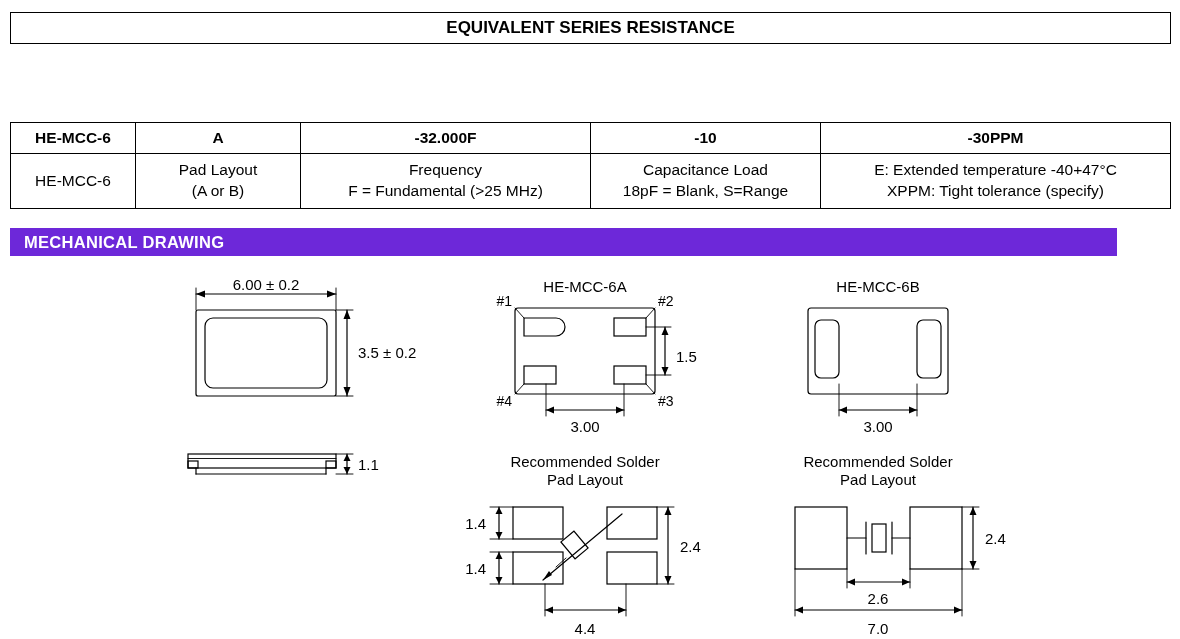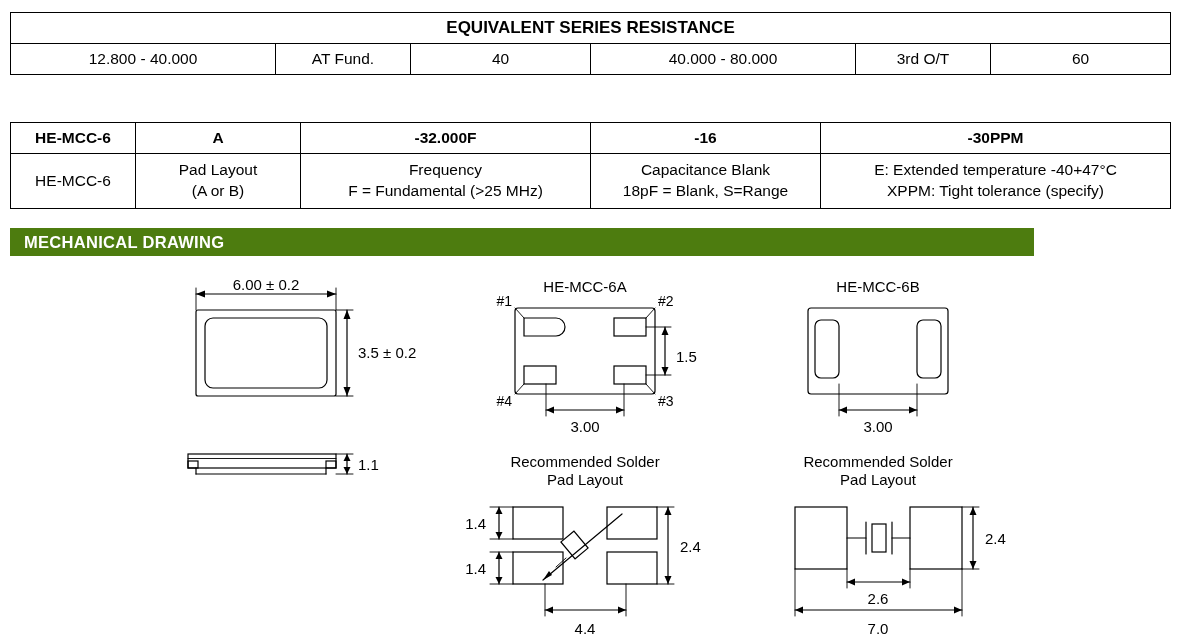--- a/index.html
+++ b/index.html
@@ -76,23 +76,23 @@
     font-size: 15.5px;
     line-height: 1.35;
     height: 48px;
   }
 
   
   .section-bar {
     position: absolute;
     left: 10px;
     top: 228px;
-    width: 1024px;
+    width: 1107px;
     height: 28px;
-    background: #4d7c0f;
+    background: #6d28d9;
   }
   .section-bar .label {
     color: #ffffff;
     font-weight: bold;
     font-size: 16.5px;
     line-height: 28px;
     padding-left: 14px;
     letter-spacing: 0.3px;
   }
 
@@ -125,61 +125,53 @@
       <col style="width:135px">
       <col style="width:180px">
       <col style="width:265px">
       <col style="width:135px">
       <col style="width:180px">
     </colgroup>
     <tbody>
       <tr>
         <td class="title" colspan="6">EQUIVALENT SERIES RESISTANCE</td>
       </tr>
-      <tr>
-        <td class="val">12.800 - 40.000</td>
-        <td class="val">AT Fund.</td>
-        <td class="val">40</td>
-        <td class="val">40.000 - 80.000</td>
-        <td class="val">3rd O/T</td>
-        <td class="val">60</td>
-      </tr>
     </tbody>
   </table>
 
   <table class="pn">
     <colgroup>
       <col style="width:125px">
       <col style="width:165px">
       <col style="width:290px">
       <col style="width:230px">
       <col style="width:350px">
     </colgroup>
     <tbody>
       <tr>
         <td class="code">HE-MCC-6</td>
         <td class="code">A</td>
         <td class="code">-32.000F</td>
-        <td class="code">-16</td>
+        <td class="code">-10</td>
         <td class="code">-30PPM</td>
       </tr>
       <tr>
         <td class="desc">
           <div>HE-MCC-6</div>
         </td>
         <td class="desc">
           <div>Pad Layout</div>
           <div>(A or B)</div>
         </td>
         <td class="desc">
           <div>Frequency</div>
           <div>F = Fundamental (&gt;25 MHz)</div>
         </td>
         <td class="desc">
-          <div>Capacitance Blank</div>
+          <div>Capacitance Load</div>
           <div>18pF = Blank, S=Range</div>
         </td>
         <td class="desc">
           <div>E: Extended temperature -40+47°C</div>
           <div>XPPM: Tight tolerance (specify)</div>
         </td>
       </tr>
     </tbody>
   </table>
 

